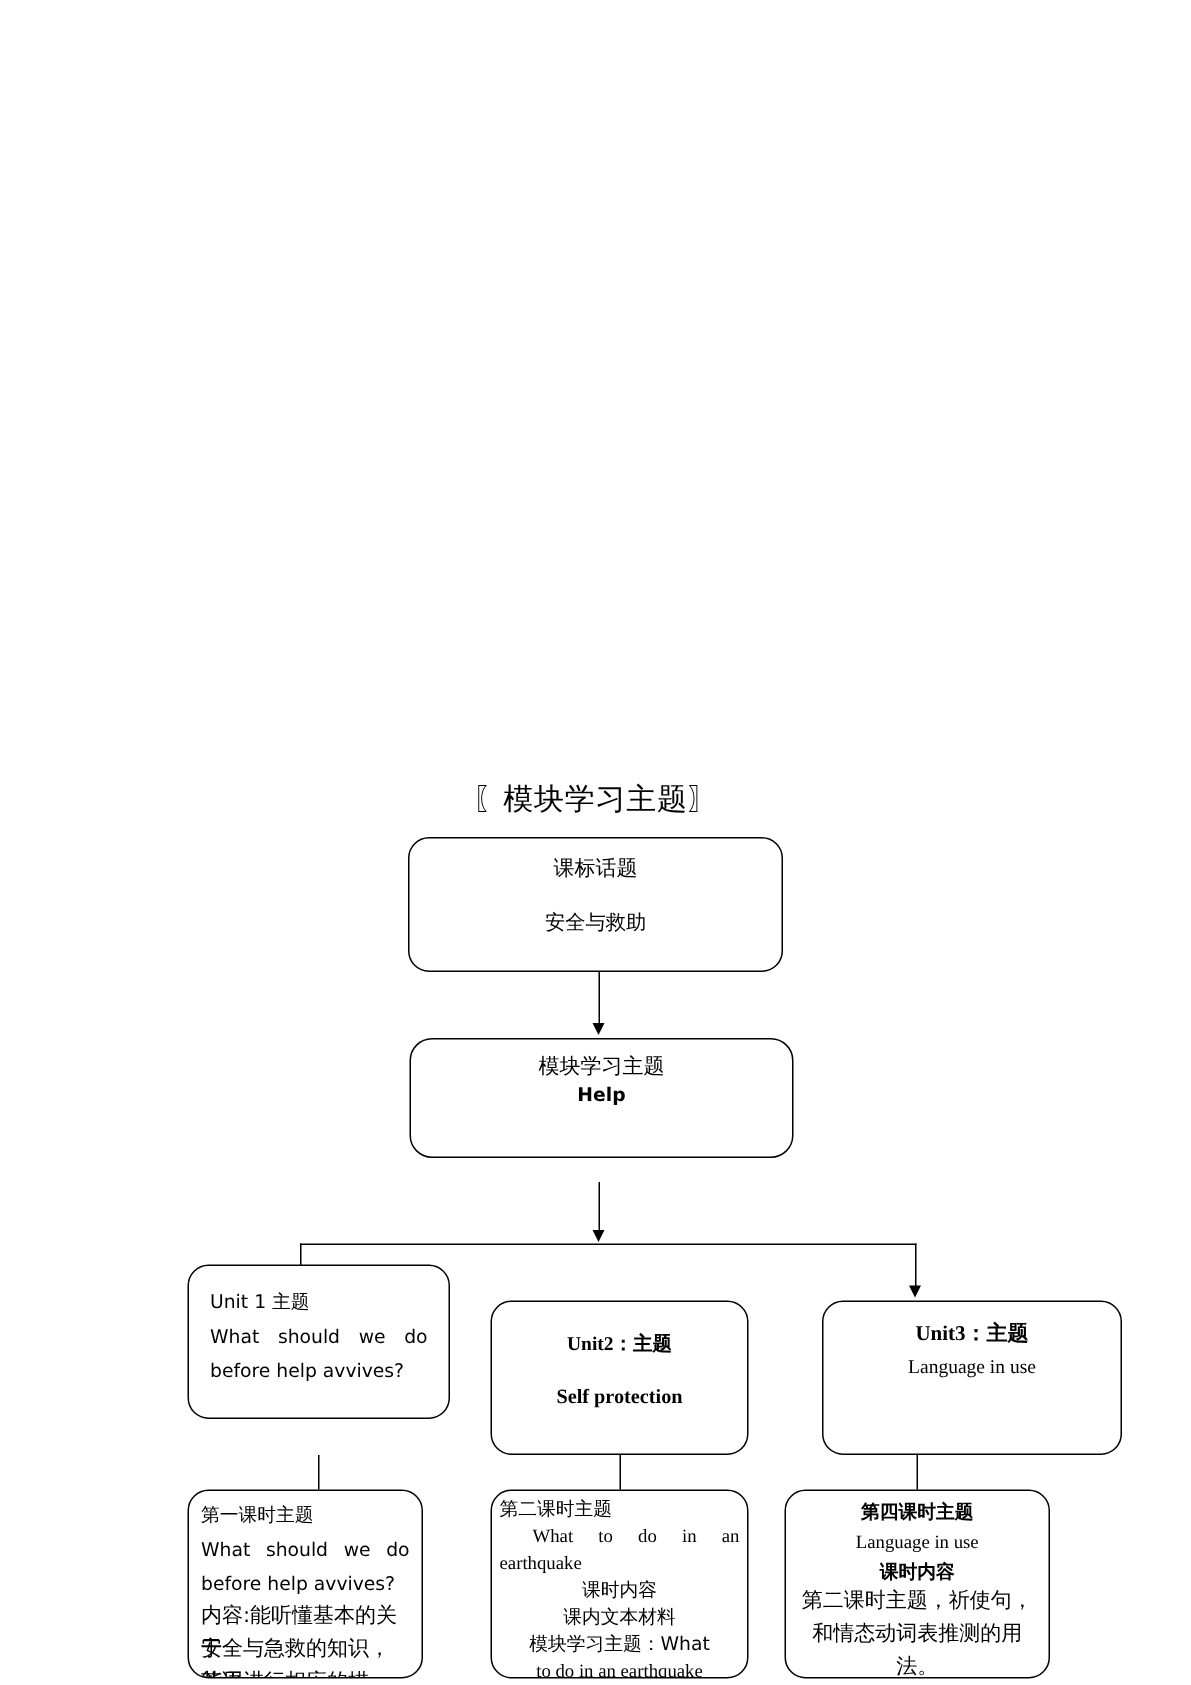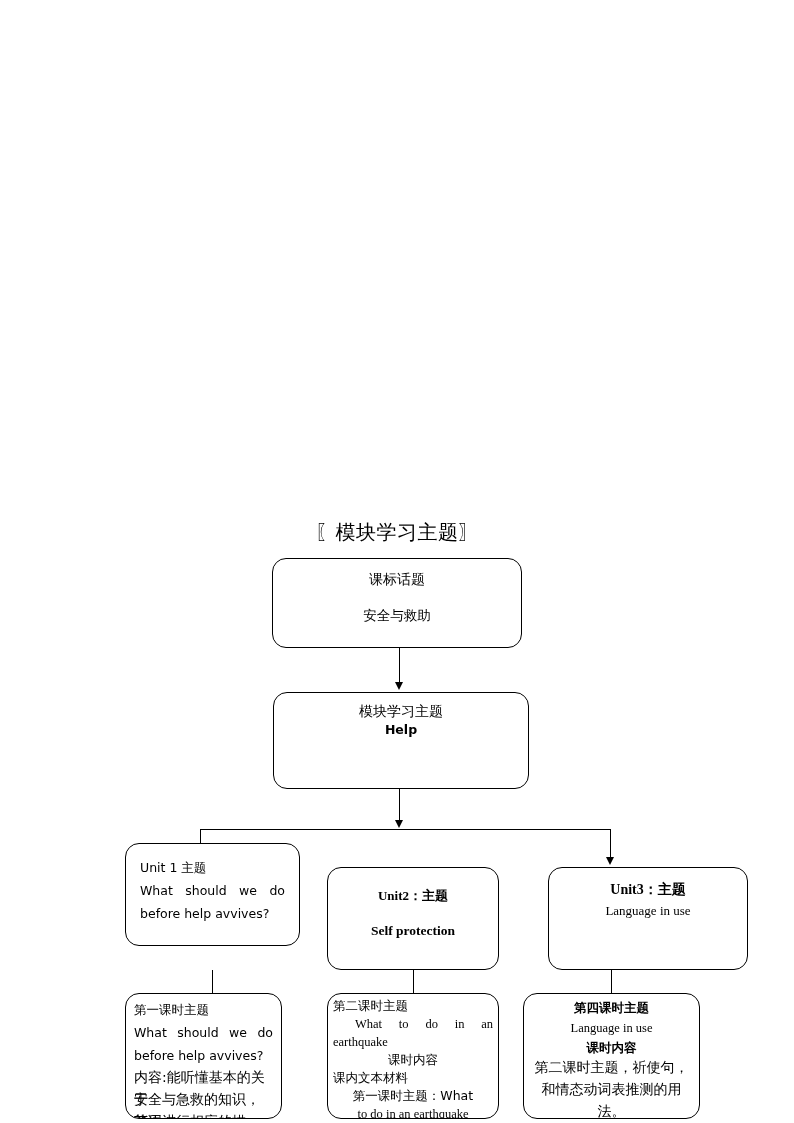--- a/index.html
+++ b/index.html
@@ -73,21 +73,21 @@
   }
   #box-topic .t2 {
     top: 47px;
     font-size: 13.5px;
     line-height: 18px;
   }
 
   
   #box-module {
     left: 273px; top: 692px;
-    width: 256px; height: 97px;
+    width: 256px; height: 80px; border-radius: 15px;
   }
   #box-module .t1 {
     top: 9px;
     font-size: 14px;
     line-height: 18px;
   }
   #box-module .t2 {
     top: 28px;
     font-size: 12.5px;
     line-height: 17px;
@@ -151,21 +151,21 @@
 
   #box-lesson2 .l-line {
     left: 5px; right: 5px;
     font-size: 12.5px;
     line-height: 18px;
   }
   #box-lesson2 .ln1 { top: 3px;  text-align: left; }
   #box-lesson2 .ln2 { top: 21px; text-indent: 22px; }
   #box-lesson2 .ln3 { top: 39px; text-align: left; text-align-last: left; }
   #box-lesson2 .ln4 { top: 57px; text-align: center; }
-  #box-lesson2 .ln5 { top: 75px; text-align: left; }
+  #box-lesson2 .ln5 { top: 75px; text-align: center; }
   #box-lesson2 .ln6 { top: 93px; text-align: center; }
   #box-lesson2 .ln7 { top: 111px; text-align: center; }
 
   #box-lesson3 .l-line {
     left: 6px; right: 6px;
     font-size: 12.5px;
     line-height: 20px;
     text-align: center;
   }
   #box-lesson3 .ln1 { top: 4px;  font-weight: bold; }
@@ -250,21 +250,21 @@
     <div class="box-inner l-line ln5 line-cn">安全与急救的知识，能用</div>
     <div class="box-inner l-line ln6 line-cn">英语进行相应的描述。</div>
   </div>
 
   <div class="box" id="box-lesson2">
     <div class="box-inner l-line ln1 line-cn">第二课时主题</div>
     <div class="box-inner l-line ln2 just line-serif">What   to   do   in   an</div>
     <div class="box-inner l-line ln3 line-serif">earthquake</div>
     <div class="box-inner l-line ln4 line-cn">课时内容</div>
     <div class="box-inner l-line ln5 line-cn">课内文本材料</div>
-    <div class="box-inner l-line ln6 line-cn">第一课时主题：What</div>
+    <div class="box-inner l-line ln6 line-cn">模块学习主题：What</div>
     <div class="box-inner l-line ln7 line-serif">to do in an earthquake</div>
   </div>
 
   <div class="box" id="box-lesson3">
     <div class="box-inner l-line ln1 line-cn">第四课时主题</div>
     <div class="box-inner l-line ln2 line-serif">Language in use</div>
     <div class="box-inner l-line ln3 line-cn">课时内容</div>
     <div class="box-inner l-line ln4 line-cn">第二课时主题，祈使句，</div>
     <div class="box-inner l-line ln5 line-cn">和情态动词表推测的用</div>
     <div class="box-inner l-line ln6 line-cn">法。</div>

